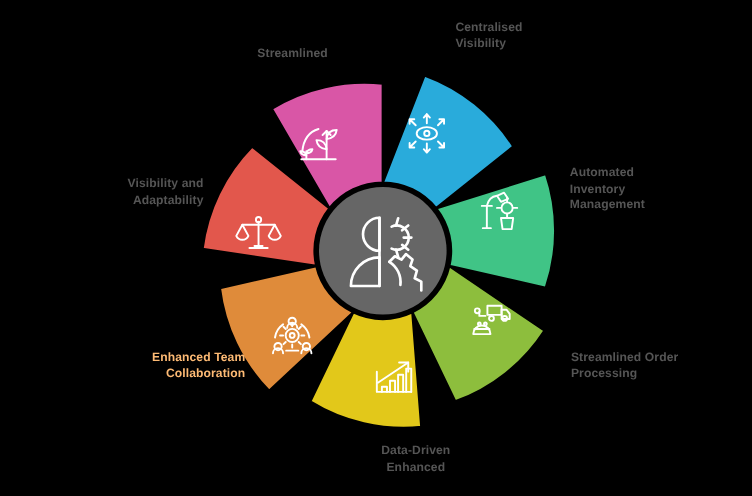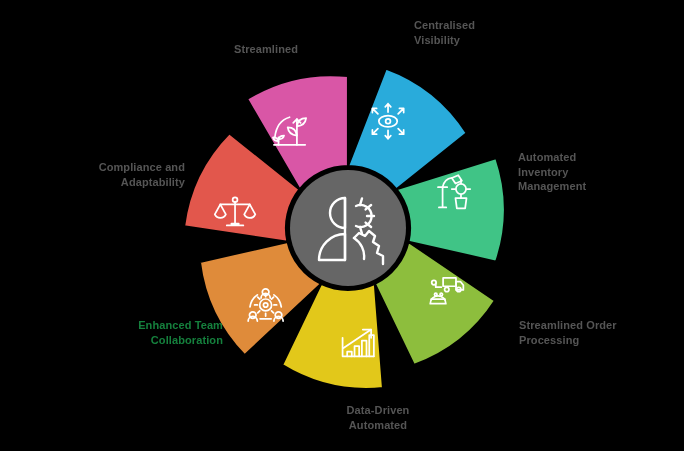--- a/index.html
+++ b/index.html
@@ -183,20 +183,20 @@
 
   <div id="labels">
       <div class="label right" style="left: 414px; top: 18px; color: rgb(85, 85, 85);">Centralised
 Visibility</div>
       <div class="label right" style="left: 518px; top: 150px; color: rgb(85, 85, 85);">Automated
 Inventory
 Management</div>
       <div class="label right" style="left: 479px; top: 318px; color: rgb(85, 85, 85); margin-left: 40px;">Streamlined Order
 Processing</div>
       <div class="label center" style="left: 278px; top: 403px; width: 200px; color: rgb(85, 85, 85);">Data-Driven
-Automated</div>
-      <div class="label left" style="left: 48px; top: 318px; width: 175px; color: #15803d;">Enhanced Team
+Enhanced</div>
+      <div class="label left" style="left: 48px; top: 318px; width: 175px; color: #fdba74;">Enhanced Team
 Collaboration</div>
-      <div class="label left" style="left: 10px; top: 160px; width: 175px; color: rgb(85, 85, 85);">Compliance and
+      <div class="label left" style="left: 10px; top: 160px; width: 175px; color: rgb(85, 85, 85);">Visibility and
 Adaptability</div>
       <div class="label center" style="left: 166px; top: 42px; width: 200px; color: rgb(85, 85, 85);">Streamlined</div>
     </div>
 </div>
 
 </body></html>

